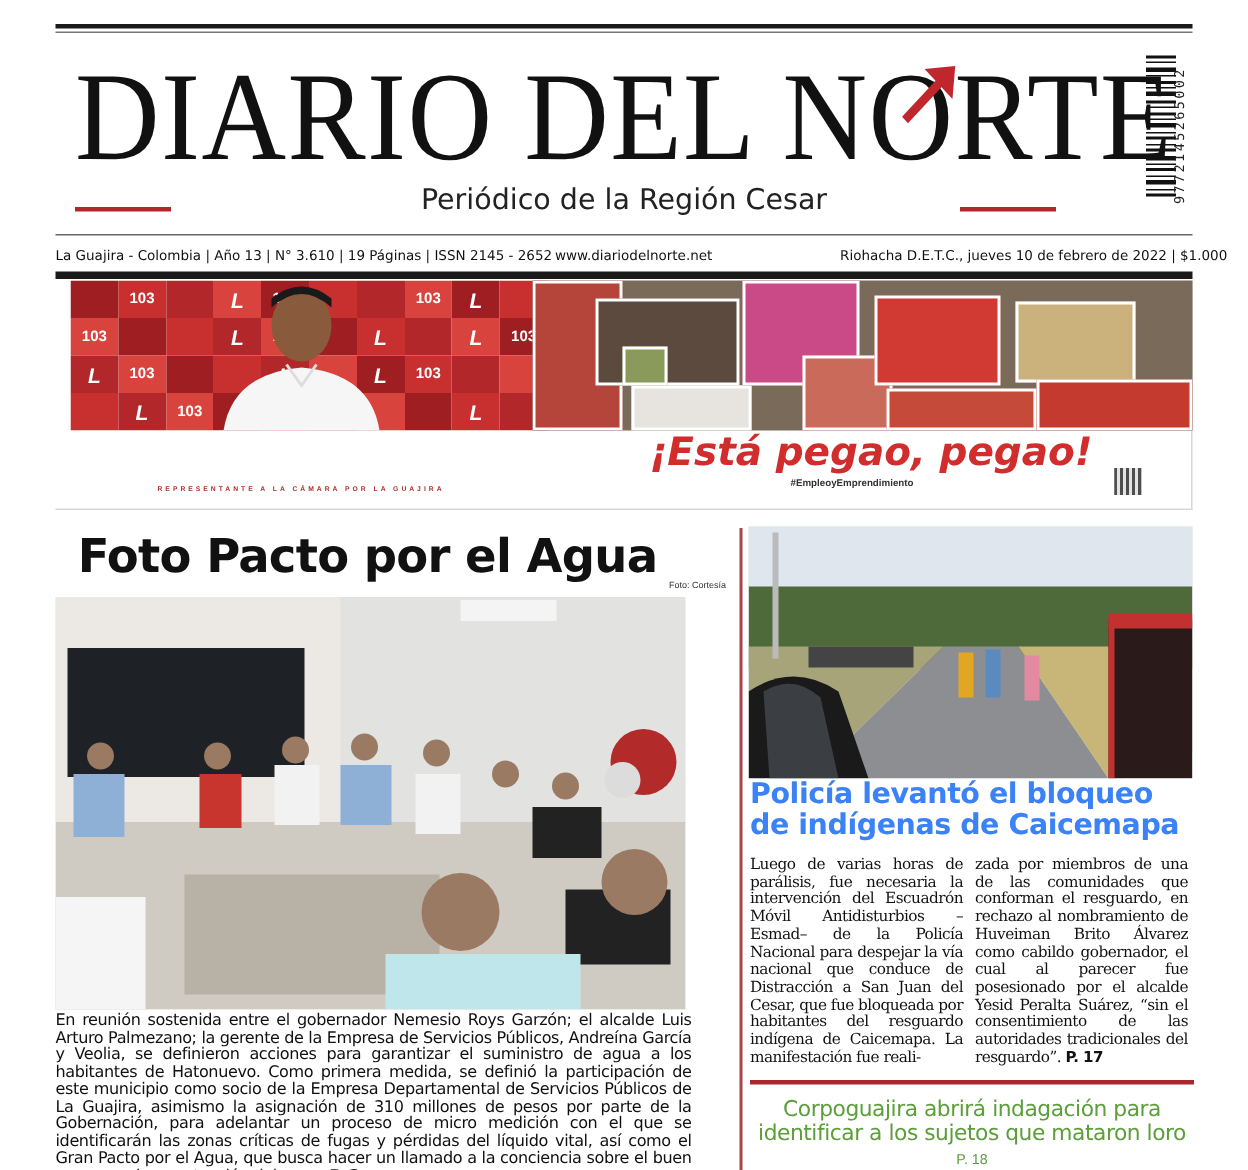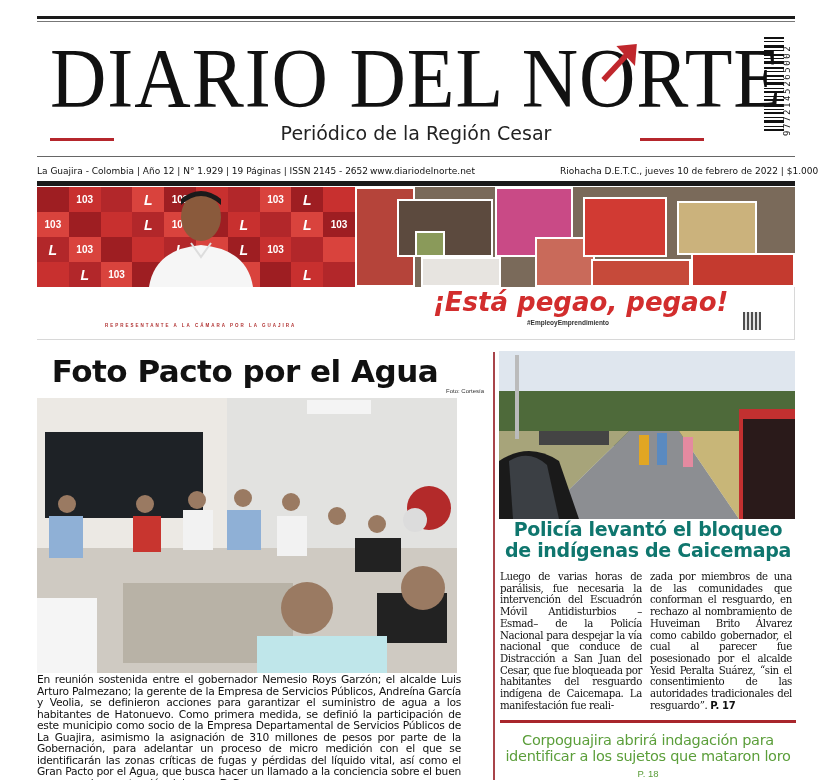--- a/index.html
+++ b/index.html
@@ -24,21 +24,21 @@
   .barcode span { display: block; background: #111; width: 20px; }
   .barcode-num {
     position: absolute; left: 782px; top: 40px; height: 96px; width: 14px;
     writing-mode: vertical-rl; font-size: 9px; color: #222; letter-spacing: 1.6px; font-family: "DejaVu Sans Mono", monospace;
     transform: rotate(180deg);
   }
 
   .infobar { position: absolute; top: 166px; font-size: 9px; color: #111; font-family: "DejaVu Sans", sans-serif; white-space: nowrap; }
 
   .ad { position: absolute; left: 37px; top: 187px; width: 758px; height: 153px; background: #fff; border-bottom: 1px solid #d8d8d8; border-right: 1px solid #d8d8d8; }
-  .ad-grid { position: absolute; left: 0; top: 0; width: 318px; height: 100px; display: grid; grid-template-columns: repeat(10, 1fr); grid-template-rows: repeat(4, 1fr); overflow: hidden; }
+  .ad-grid { position: absolute; left: 10px; top: 0; width: 318px; height: 100px; display: grid; grid-template-columns: repeat(10, 1fr); grid-template-rows: repeat(4, 1fr); overflow: hidden; }
   .ad-grid div { display: flex; align-items: center; justify-content: center; color: #fff; font-weight: bold; font-size: 10px; }
   .ad-person { position: absolute; left: 108px; top: 0; width: 112px; height: 100px; overflow: hidden; }
   .ad-collage { position: absolute; left: 318px; top: 0; width: 440px; height: 100px; background: #7a6a5a; overflow: hidden; }
   .collage-tile { position: absolute; border: 2px solid #fff; }
   .ad-name { position: absolute; left: 62px; top: 102px; font-size: 27px; font-weight: bold; color: #d22d2d; letter-spacing: 1px; font-family: "DejaVu Sans", sans-serif; }
   .ad-sub { position: absolute; left: 68px; top: 136px; font-size: 4.5px; color: #b03030; letter-spacing: 2px; font-weight: bold; }
   .ad-slogan { position: absolute; left: 396px; top: 100px; font-size: 26px; font-weight: bold; font-style: italic; color: #d22d2d; font-family: "DejaVu Sans", sans-serif; }
   .ad-hashtag { position: absolute; left: 490px; top: 132px; font-size: 6.5px; color: #333; font-weight: bold; }
   .ad-qr { position: absolute; left: 706px; top: 125px; width: 18px; height: 18px; background:
       repeating-linear-gradient(90deg, #222 0 2px, #ddd 2px 4px), #222; opacity: .8; }
@@ -46,21 +46,21 @@
   .headline-main { position: absolute; left: 30px; width: 430px; top: 353px; text-align: center; font-size: 31px; font-weight: bold; color: #111; font-family: "DejaVu Sans", sans-serif; letter-spacing: -0.5px; }
   .credit { position: absolute; left: 446px; top: 388px; font-size: 6px; color: #333; }
 
   .photo-main { position: absolute; left: 37px; top: 398px; width: 420px; height: 275px; background: #e7e6e4; overflow: hidden; }
   .lead-text { position: absolute; left: 37px; top: 674px; width: 424px; font-size: 10.7px; line-height: 11.5px; color: #111; text-align: justify; font-family: "DejaVu Sans", sans-serif; letter-spacing: -0.25px; }
   .pref { font-weight: bold; }
 
   .col-divider { position: absolute; left: 493px; top: 352px; width: 2px; height: 428px; background: #a8444a; }
 
   .photo-right { position: absolute; left: 499px; top: 351px; width: 296px; height: 168px; overflow: hidden; background: #d6dde4; }
-  .headline-right { position: absolute; left: 500px; top: 519px; width: 296px; text-align: center; font-size: 19px; line-height: 21px; font-weight: bold; color: #0f766e; font-family: "DejaVu Sans", sans-serif; letter-spacing: -0.3px; }
+  .headline-right { position: absolute; left: 500px; top: 519px; width: 296px; text-align: left; font-size: 19px; line-height: 21px; font-weight: bold; color: #3b82f6; font-family: "DejaVu Sans", sans-serif; letter-spacing: -0.3px; }
   .col-text { position: absolute; top: 571px; width: 142px; font-family: "DejaVu Serif", serif; font-size: 10.2px; line-height: 11.7px; color: #111; text-align: justify; letter-spacing: -0.35px; }
   .red-sep { position: absolute; left: 500px; top: 720px; width: 296px; height: 3px; background: #a8262c; }
   .brief-head { position: absolute; left: 500px; top: 732px; width: 296px; text-align: center; font-size: 14.5px; line-height: 16px; font-weight: normal; color: #5b9e3a; font-family: "DejaVu Sans", sans-serif; letter-spacing: -0.3px; }
   .brief-page { position: absolute; left: 500px; top: 768px; width: 296px; text-align: center; font-size: 9.5px; color: #5b9e3a; }
 </style>
 </head>
 <body>
 
 <div class="rule" style="left:37px;top:16px;width:758px;height:3px;"></div>
 <div class="rule" style="left:37px;top:21px;width:758px;height:1px;background:#777;"></div>
@@ -97,21 +97,21 @@
     <span style="height:1px"></span>
     <span style="height:2px"></span>
 </div>
 <div class="barcode-num">9772145265002</div>
 
 <div class="red-rule" style="left:50px;"></div>
 <div class="tagline">Periódico de la Región Cesar</div>
 <div class="red-rule" style="left:640px;"></div>
 
 <div class="rule" style="left:37px;top:156px;width:758px;height:1px;background:#666;"></div>
-<div class="infobar" style="left:37px;">La Guajira - Colombia | Año 12 | N° 1.929 | 19 Páginas | ISSN 2145 - 2652</div>
+<div class="infobar" style="left:37px;">La Guajira - Colombia | Año 13 | N° 3.610 | 19 Páginas | ISSN 2145 - 2652</div>
 <div class="infobar" style="left:370px;">www.diariodelnorte.net</div>
 <div class="infobar" style="left:560px;">Riohacha D.E.T.C., jueves 10 de febrero de 2022  |  $1.000</div>
 <div class="rule" style="left:37px;top:181px;width:758px;height:5px;"></div>
 
 <div class="ad">
   <div class="ad-grid" id="adgrid">
       <div style="background: rgb(158, 30, 34);"></div>
       <div style="background: rgb(200, 48, 47);">103</div>
       <div style="background: rgb(178, 39, 42);"></div>
       <div style="background: rgb(217, 67, 61); font-style: italic; font-size: 14px;">L</div>

